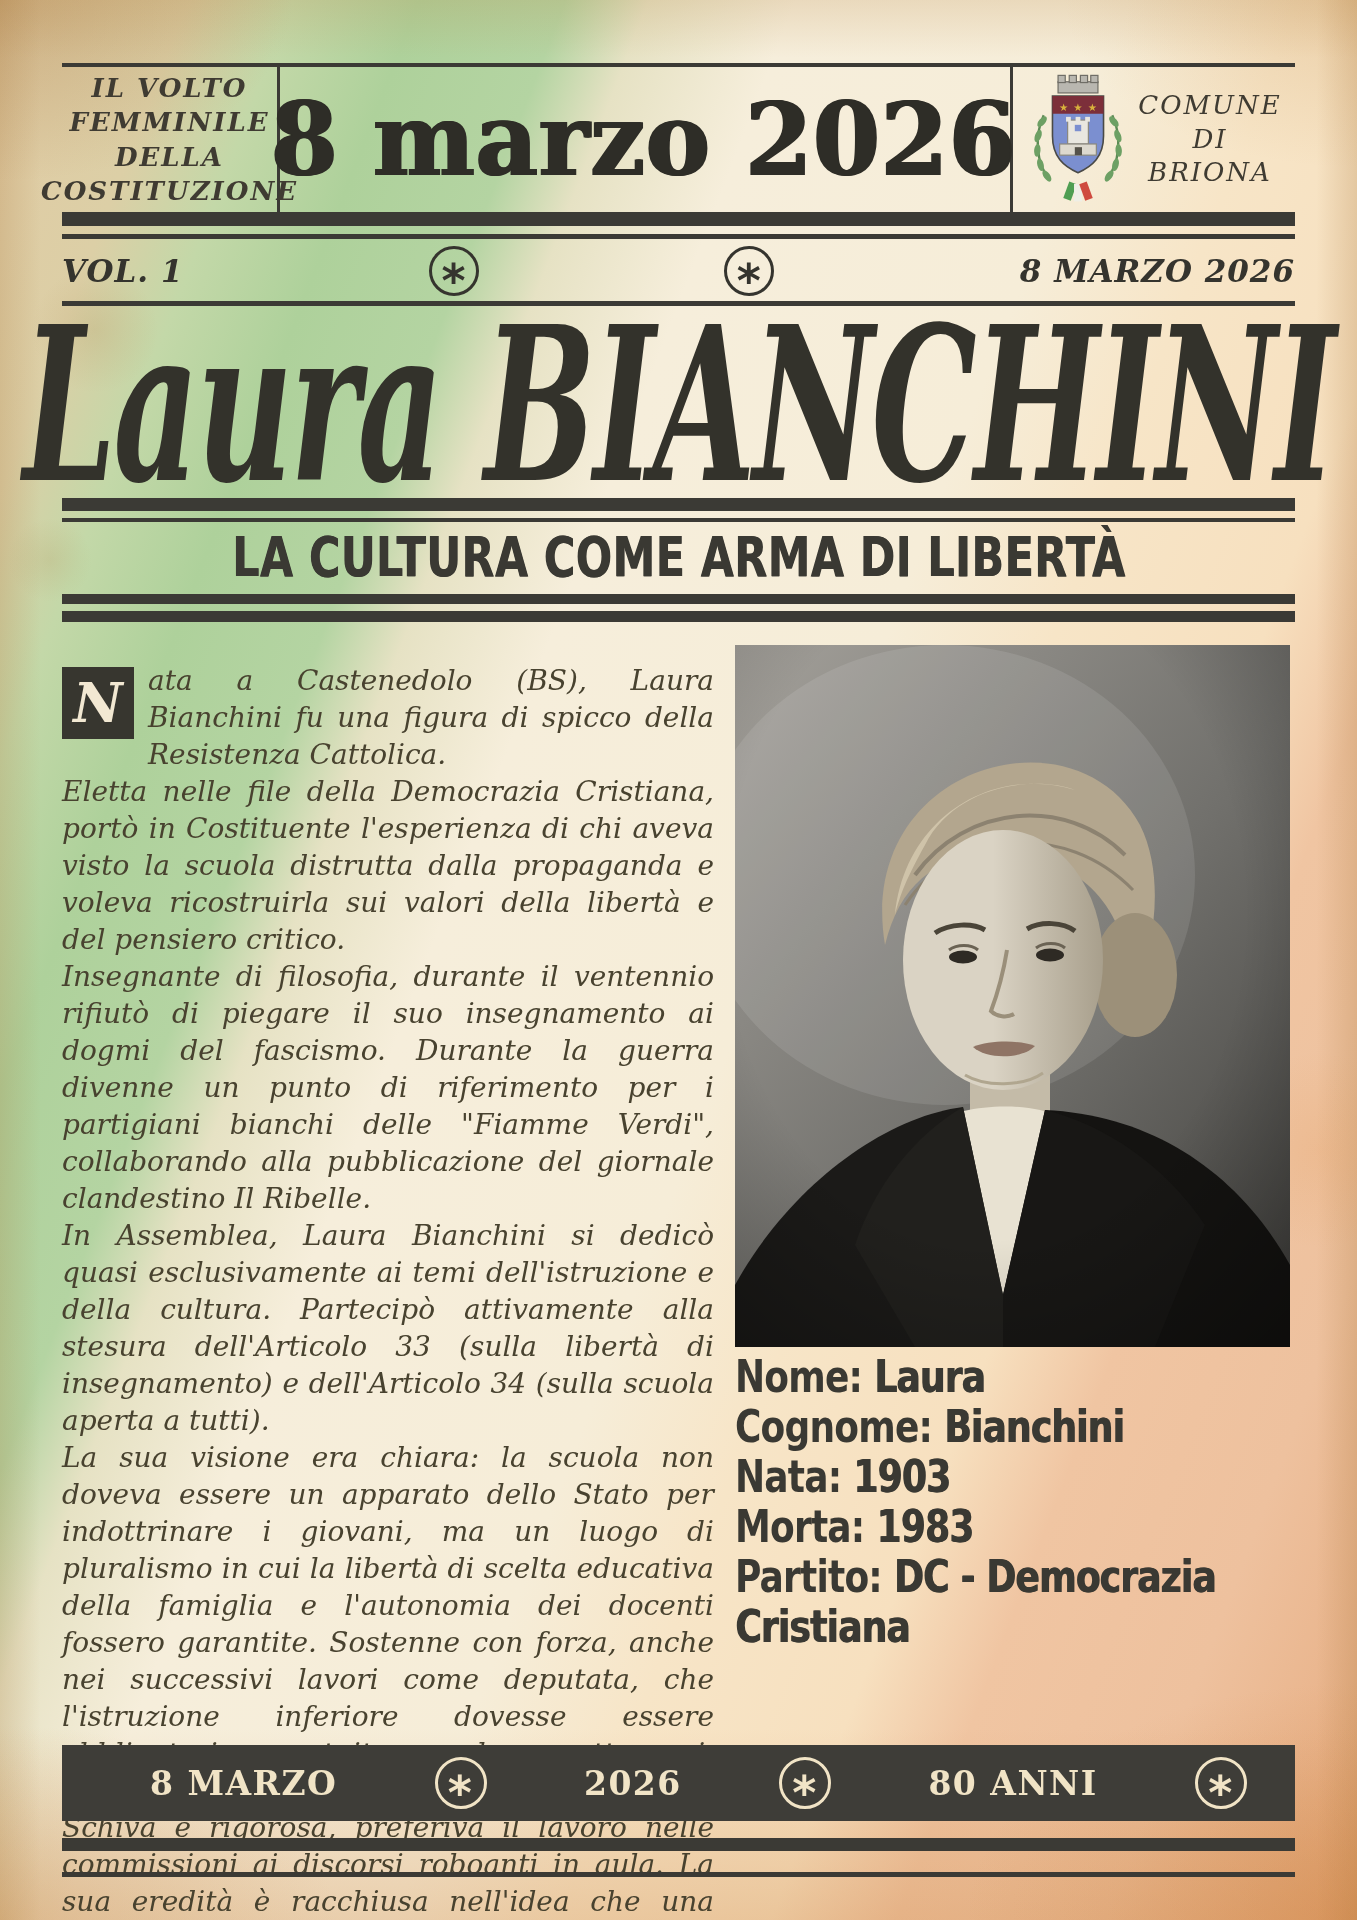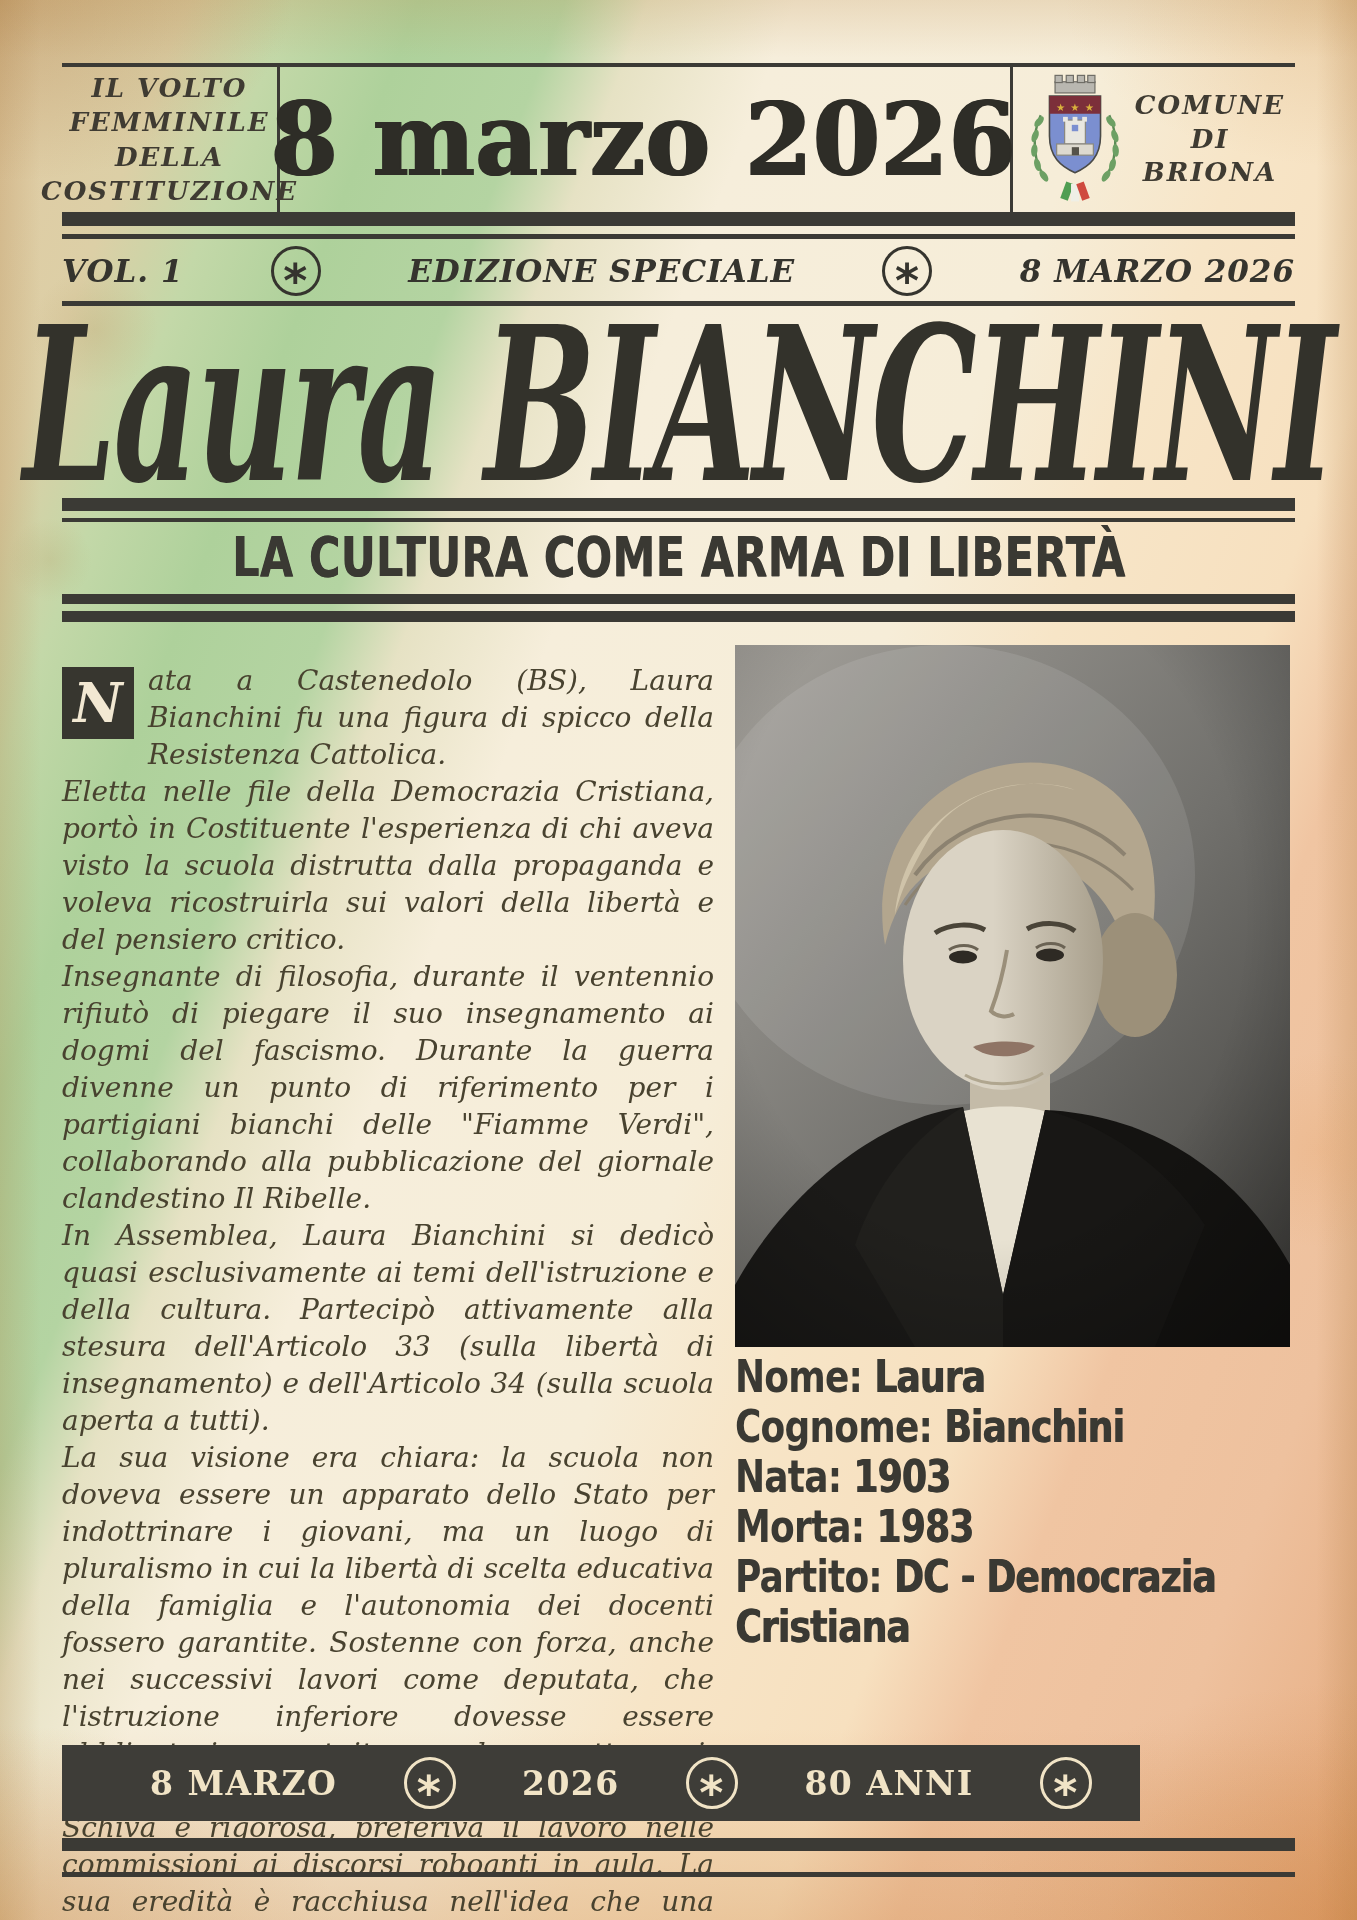--- a/index.html
+++ b/index.html
@@ -41,21 +41,21 @@
     font-style:italic;font-weight:bold;font-size:26px;line-height:1.32;
     letter-spacing:2px;text-align:center;color:#3f3b32;
   }
   .blackletter{
     font-weight:bold;font-size:96px;color:#2e2d27;letter-spacing:1px;
     text-shadow:1.6px 0 0 currentColor,-1.2px 0 0 currentColor;
     transform:scaleY(1.06);white-space:nowrap;
   }
   .emblem-wrap{display:flex;flex-direction:row;align-items:center;justify-content:center;gap:8px;}
   .emblem-text{
-    font-style:italic;font-weight:bold;font-size:26px;line-height:1.3;
+    font-style:italic;font-weight:normal;font-size:26px;line-height:1.3;
     letter-spacing:2px;text-align:center;color:#3f3b32;
   }
   
   .edition-row{
     position:absolute;left:62px;top:245px;width:1233px;height:52px;
     display:flex;align-items:center;justify-content:space-between;
     font-style:italic;font-weight:bold;font-size:31px;letter-spacing:1px;color:#35342e;
   }
   .circ-ast{
     width:44px;height:44px;border:3.5px solid #35342e;border-radius:50%;
@@ -104,21 +104,21 @@
   .info{
     position:absolute;left:735px;top:1352px;width:700px;
     transform:scaleX(0.80);transform-origin:left top;
     font-family:"DejaVu Sans",sans-serif;font-size:45px;line-height:50px;
     font-weight:bold;color:#3a3933;letter-spacing:-1px;
   }
   .info .lbl{font-weight:bold;}
   .info .val{font-weight:bold;text-shadow:1.2px 0 0 currentColor;}
   
   .footer-bar{
-    position:absolute;left:62px;top:1745px;width:1078px;height:76px;background:#3e3d38;
+    position:absolute;left:62px;top:1745px;width:1233px;height:76px;background:#3e3d38;
     display:flex;align-items:center;justify-content:space-between;
     padding:0 48px 0 88px;box-sizing:border-box;
     color:#f1e4c6;font-weight:bold;font-size:33px;letter-spacing:1.5px;
   }
   .footer-bar .circ-ast{border-color:#f1e4c6;width:46px;height:46px;}
 </style>
 </head>
 <body>
 
 <div class="bg-stripes"></div>
@@ -203,21 +203,20 @@
 </div>
 
 <div class="rule" style="top:212px;height:14px;"></div>
 <div class="rule" style="top:234px;height:5px;"></div>
 
 <div class="edition-row">
   <span>VOL. 1</span>
   <span class="circ-ast">
       <span>*</span>
     </span>
-  <span>EDIZIONE SPECIALE</span>
   <span class="circ-ast">
       <span>*</span>
     </span>
   <span>8 MARZO 2026</span>
 </div>
 <div class="rule" style="top:301px;height:5px;"></div>
 
 <div class="headline">
   <div class="hl-inner">
     <span>Laura </span><span>BIANCHINI</span>

